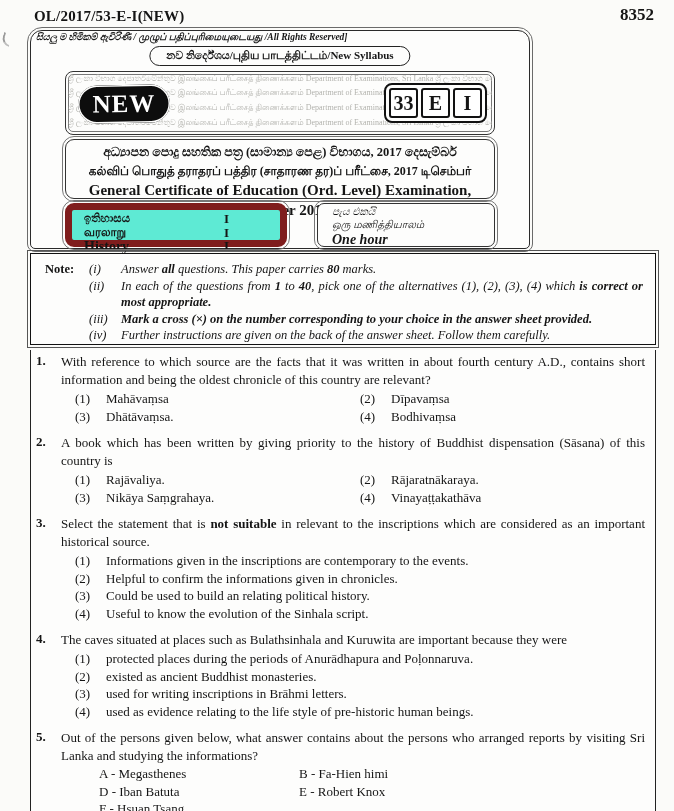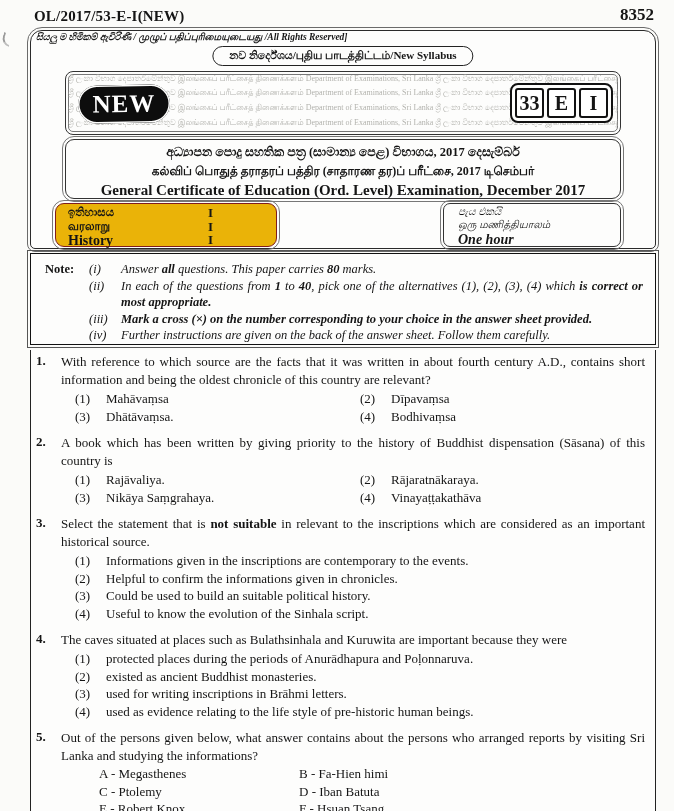--- a/index.html
+++ b/index.html
@@ -16,21 +16,21 @@
   
   .top-code { position:absolute; top:8px; left:34px; font-weight:bold; font-size:15px; letter-spacing:.2px; }
   .top-serial { position:absolute; top:5px; right:20px; font-size:17px; font-weight:600; }
 
   
   .artifact { position:absolute; left:2px; top:33px; width:9px; height:13px;
     border-left:2px solid #9a9a9a; border-bottom:2px solid #bdbdbd; border-radius:0 0 0 9px; transform:rotate(18deg); }
 
   
   .header-box {
-    position:absolute; left:30px; top:30px; width:626px; height:219px;
+    position:absolute; left:30px; top:30px; width:500px; height:219px;
     border:1.5px solid #2a2a2a; border-radius:12px 12px 5px 5px;
     outline:1px solid #6a6a6a; outline-offset:2px;
     background:#fdfdfc;
   }
   .rights { position:absolute; top:1px; left:5px; font-size:9.5px; font-style:italic; font-weight:600; white-space:nowrap; }
   .syllabus {
     position:absolute; top:15px; left:50%; transform:translateX(-50%);
     border:1.5px solid #222; border-radius:13px; padding:2px 16px;
     font-size:11px; font-weight:bold; white-space:nowrap; background:#fdfdfc;
   }
@@ -72,24 +72,24 @@
     border:1px solid #333; border-radius:9px;
     outline:1px solid #777; outline-offset:2px;
     text-align:center; padding-top:3px; background:#fdfdfc;
   }
   .title-si { font-size:12.5px; font-weight:bold; line-height:19px; }
   .title-ta { font-size:12px; font-weight:bold; line-height:18px; }
   .title-en { font-size:15px; font-weight:bold; line-height:20px; }
 
   
   .subject-box {
-    position:absolute; left:24px; top:172px; width:222px; height:44px;
-    border:1px solid #7f1d1d; border-radius:9px;
+    position:absolute; left:34px; top:172px; width:222px; height:44px;
+    border:7px solid #7f1d1d; border-radius:9px;
     outline:1px solid #777; outline-offset:2px;
-    padding:2px 10px 0 12px; background:#eab308;
+    padding:2px 10px 0 12px; background:#5eead4;
   }
   .subj-row { display:flex; line-height:13.5px; }
   .subj-label { width:140px; font-weight:bold; font-size:11.5px; }
   .subj-label.en { font-size:14px; line-height:15px; }
   .subj-numeral { font-weight:bold; font-size:13px; }
 
   
   .duration-box {
     position:absolute; right:34px; top:172px; width:178px; height:44px;
     border:1px solid #333; border-radius:7px;
@@ -265,21 +265,21 @@
         <div class="opt">
             <span class="onum">(1)</span>
             <span>Informations given in the inscriptions are contemporary to the events.</span>
           </div>
         <div class="opt">
             <span class="onum">(2)</span>
             <span>Helpful to confirm the informations given in chronicles.</span>
           </div>
         <div class="opt">
             <span class="onum">(3)</span>
-            <span>Could be used to build an suitable political history.</span>
+            <span>Could be used to build an relating political history.</span>
           </div>
         <div class="opt">
             <span class="onum">(4)</span>
             <span>Useful to know the evolution of the Sinhala script.</span>
           </div>
       </div>
     </div>
   </div>
 
   <div class="q">
@@ -307,21 +307,20 @@
     </div>
   </div>
 
   <div class="q">
     <span class="qnum">5.</span>
     <div>
       <div class="stem"><span>Out of the persons given below, what answer contains about the persons who arranged reports by visiting Sri Lanka and studying the informations?</span></div>
       <div class="letters">
         <span>A - Megasthenes</span>
         <span>B - Fa-Hien himi</span>
-        <span>C - Ptolemy</span>
         <span>D - Iban Batuta</span>
         <span>E - Robert Knox</span>
         <span>F - Hsuan Tsang</span>
       </div>
 
     </div>
   </div>
 
 </div>
 

